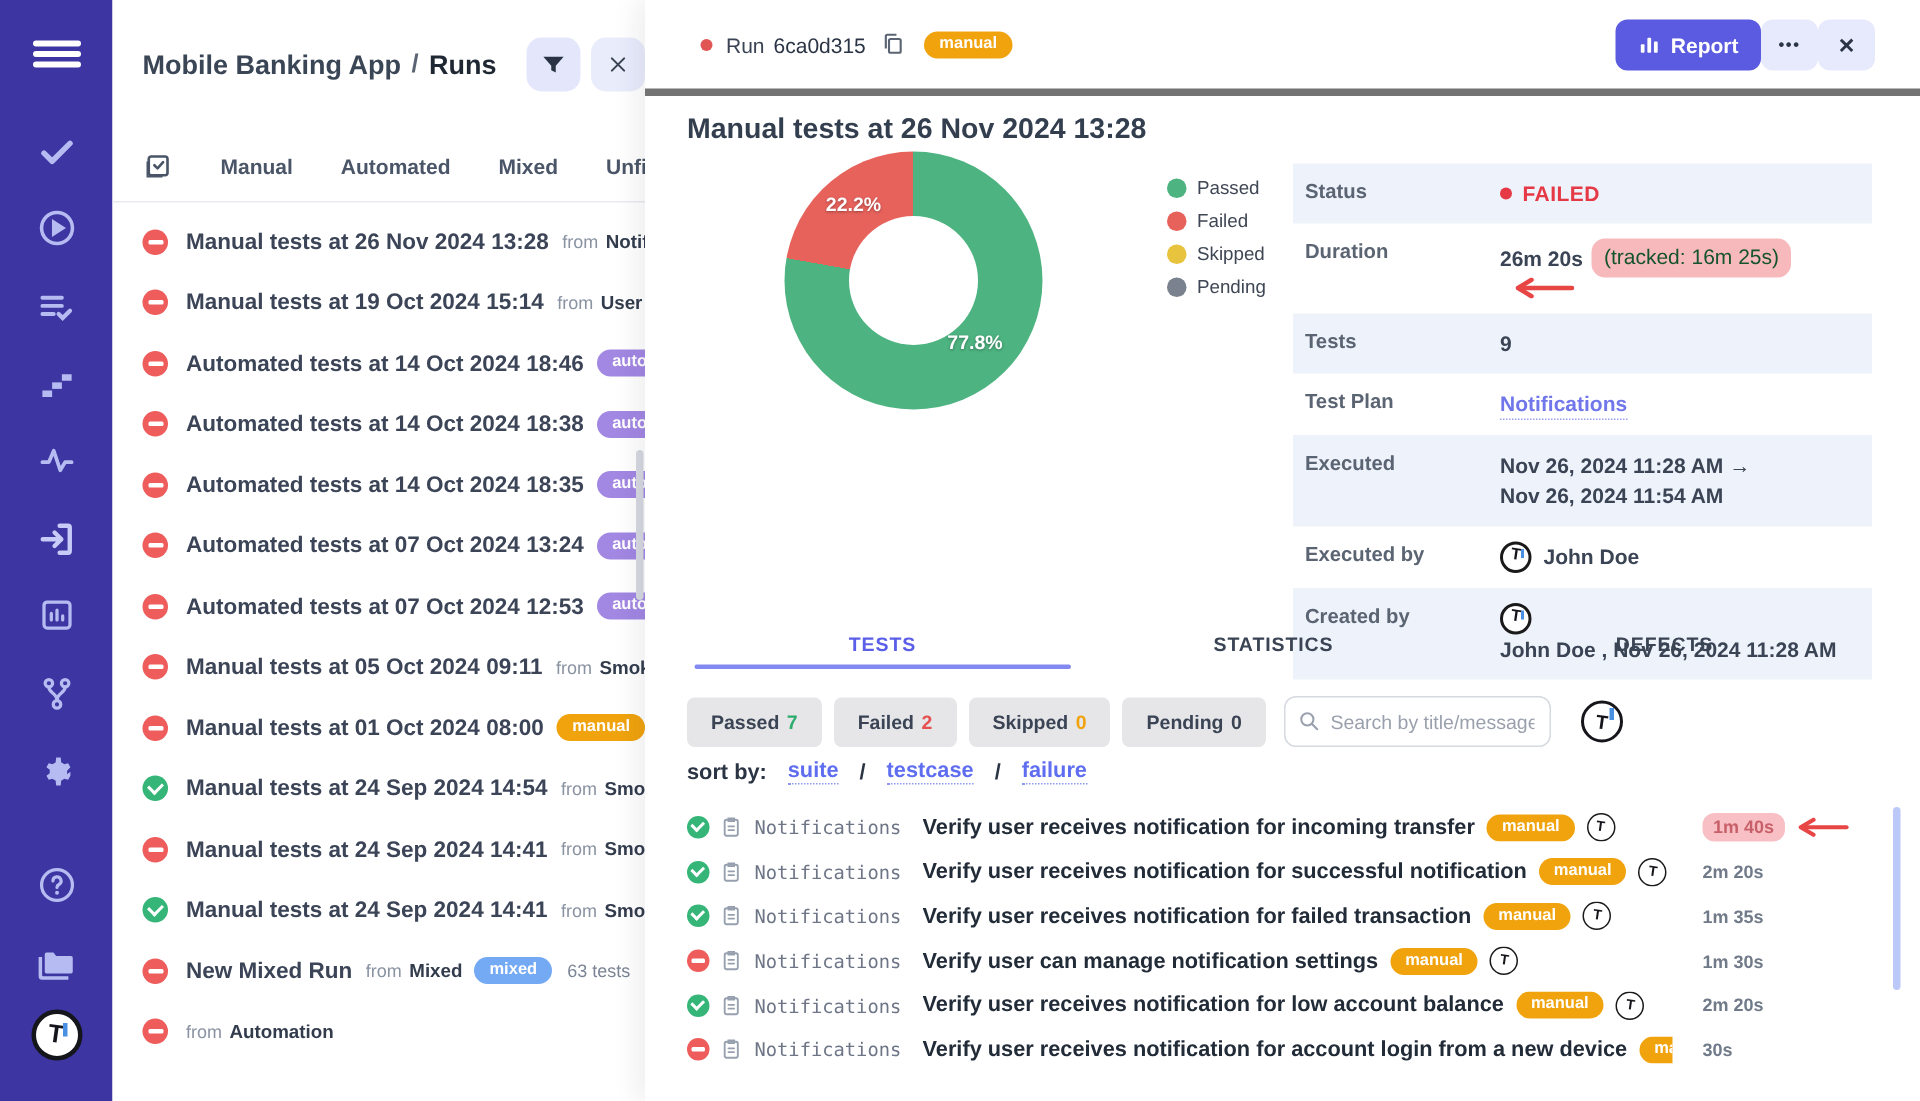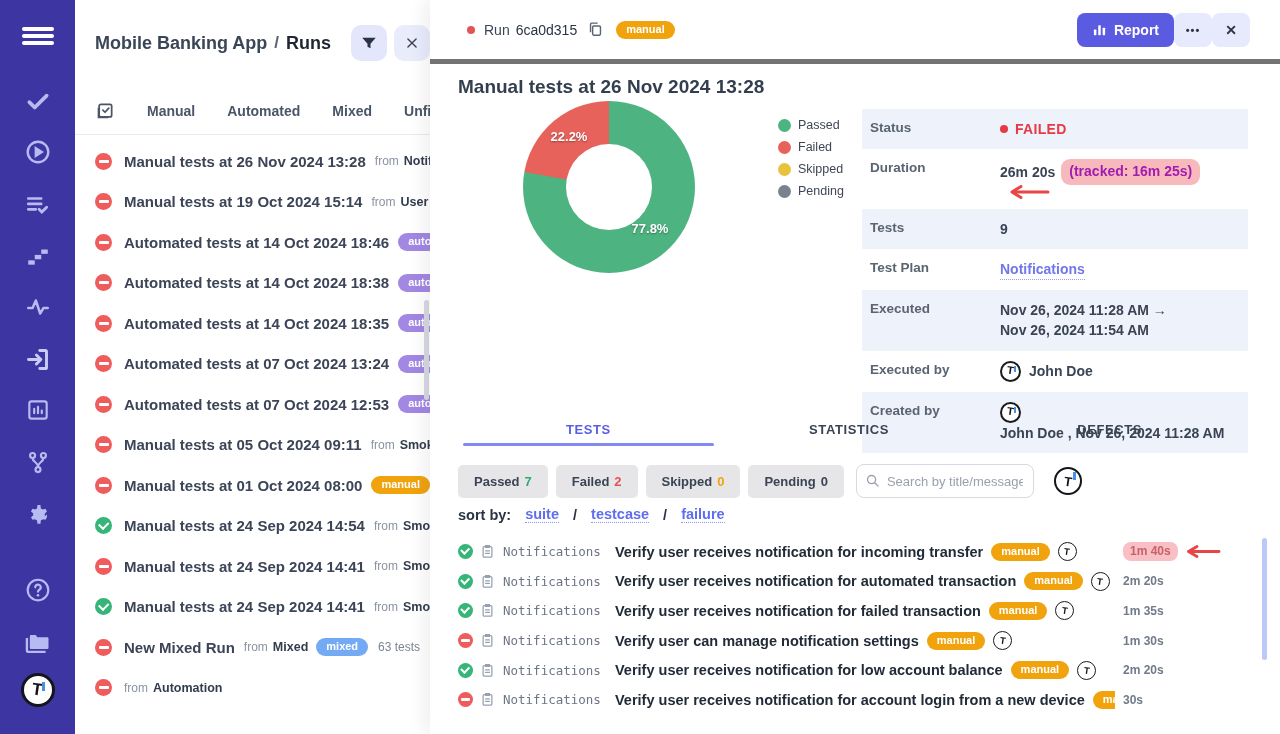--- a/index.html
+++ b/index.html
@@ -70,21 +70,21 @@
   .legend-txt { font-size:12.5px; color:#3f4654; }
 
   
   .summary { position:absolute; left:432px; top:17px; width:386px; }
   .sum-row { display:flex; padding:10px 10px 10px 8px; min-height:37px; align-items:flex-start; }
   .sum-row.alt { background:#eef2fa; }
   .sum-label { flex:0 0 130px; font-size:13.5px; font-weight:700; color:#5a6472; padding-top:1px; }
   .sum-value { font-size:14px; font-weight:600; color:#3a4454; display:flex; align-items:center; flex-wrap:wrap; line-height:1.45; }
   .failed-dot { width:8px; height:8px; border-radius:50%; background:#e63946; margin-right:7px; }
   .failed-txt { color:#e63946; font-weight:800; letter-spacing:.3px; }
-  .tracked-pill { background:#f8b9bd; color:#a21caf; border-radius:9px; padding:2px 8px 3px; margin-left:6px; font-weight:700; }
+  .tracked-pill { background:#f8b9bd; color:#14532d; border-radius:9px; padding:2px 8px 3px; margin-left:6px; font-weight:400; }
   .sum-arrow { margin-left:8px; display:flex; }
   .plan-link { color:#7177ea; font-weight:600; text-decoration:none; border-bottom:1.5px dotted #9aa0f0; cursor:pointer; }
   .avatar { width:21px; height:21px; border-radius:50%; background:#fff; border:2px solid #1a1a1a; display:inline-flex; align-items:center; justify-content:center; font-size:11px; font-weight:900; color:#15151c; margin-right:8px; position:relative; flex:0 0 21px; }
   .avatar i { font-style:normal; transform:rotate(8deg); }
   .avatar b { position:absolute; right:3.5px; top:3px; width:2px; height:6px; background:#4a90e2; }
 
   
   .tabs3 { position:absolute; top:422px; left:28px; right:40px; display:flex; }
   .tab3 { flex:1; text-align:center; font-size:13px; font-weight:700; letter-spacing:.6px; color:#3a4454; padding-bottom:9px; cursor:pointer; position:relative; }
   .tab3.active { color:#5b5fe8; }
@@ -112,21 +112,21 @@
   .test-row .st-icon { width:15px; height:15px; flex:0 0 15px; margin-right:7px; }
   .test-row .st-icon.passed::after { left:3.4px; top:3px; width:6px; height:3.6px; border-width:2.1px; }
   .test-row .st-icon.failed::after { left:3px; right:3px; top:6.2px; height:2.6px; }
   .clip-ic { color:#97a0af; margin-right:7px; display:flex; flex:0 0 16px; }
   .suite-name { font-family:"DejaVu Sans Mono", monospace; font-size:12.5px; color:#6d7586; flex:0 0 112px; }
   .test-main { width:500px; overflow:hidden; display:flex; align-items:center; gap:8px; }
   .test-title { font-size:14.5px; font-weight:700; color:#222b38; }
   .test-main .badge { flex:0 0 auto; }
   .mini-avatar { width:19px; height:19px; border-radius:50%; border:1.8px solid #1a1a1a; display:inline-flex; align-items:center; justify-content:center; font-size:9.5px; font-weight:900; color:#15151c; flex:0 0 19px; position:relative; }
   .mini-avatar i { font-style:normal; transform:rotate(8deg); }
-  .dur-col { display:flex; align-items:center; margin-left:8px;justify-content:center; }
+  .dur-col { display:flex; align-items:center; margin-left:20px;justify-content:center; }
   .dur { font-size:12px; color:#707a89; font-weight:600; }
   .dur.hl { background:#f8c0c4; color:#c8606a; border-radius:8px; padding:2px 7px 3px; }
   .dur-arrow { margin-left:7px; display:flex; }
   .right-scroll { position:absolute; left:832px; top:538px; width:5px; height:122px; border-radius:3px; background:#bcc8f7; }
 </style>
 </head>
 <body>
 
 <nav class="sidebar">
   <div class="side-ic hamburger">
@@ -517,21 +517,21 @@
       <span class="st-icon passed"></span>
       <span class="clip-ic">
           <svg width="15" height="15" viewBox="0 0 24 24" fill="none" stroke="#97a0af" stroke-width="2">
             <rect x="5" y="4" width="14" height="17" rx="2"></rect>
             <path d="M9 2.5h6v3H9z"></path>
             <path d="M9 11h6M9 15h6" stroke-linecap="round"></path>
           </svg>
         </span>
       <span class="suite-name">Notifications</span>
       <span class="test-main">
-          <span class="test-title">Verify user receives notification for automated transaction</span>
+          <span class="test-title">Verify user receives notification for successful notification</span>
           <span class="badge manual">manual</span>
           <span class="mini-avatar">
             <i>T</i>
           </span>
         </span>
       <span class="dur-col">
           <span class="dur">2m 20s</span>
         </span>
     </div>
     <div class="test-row">

